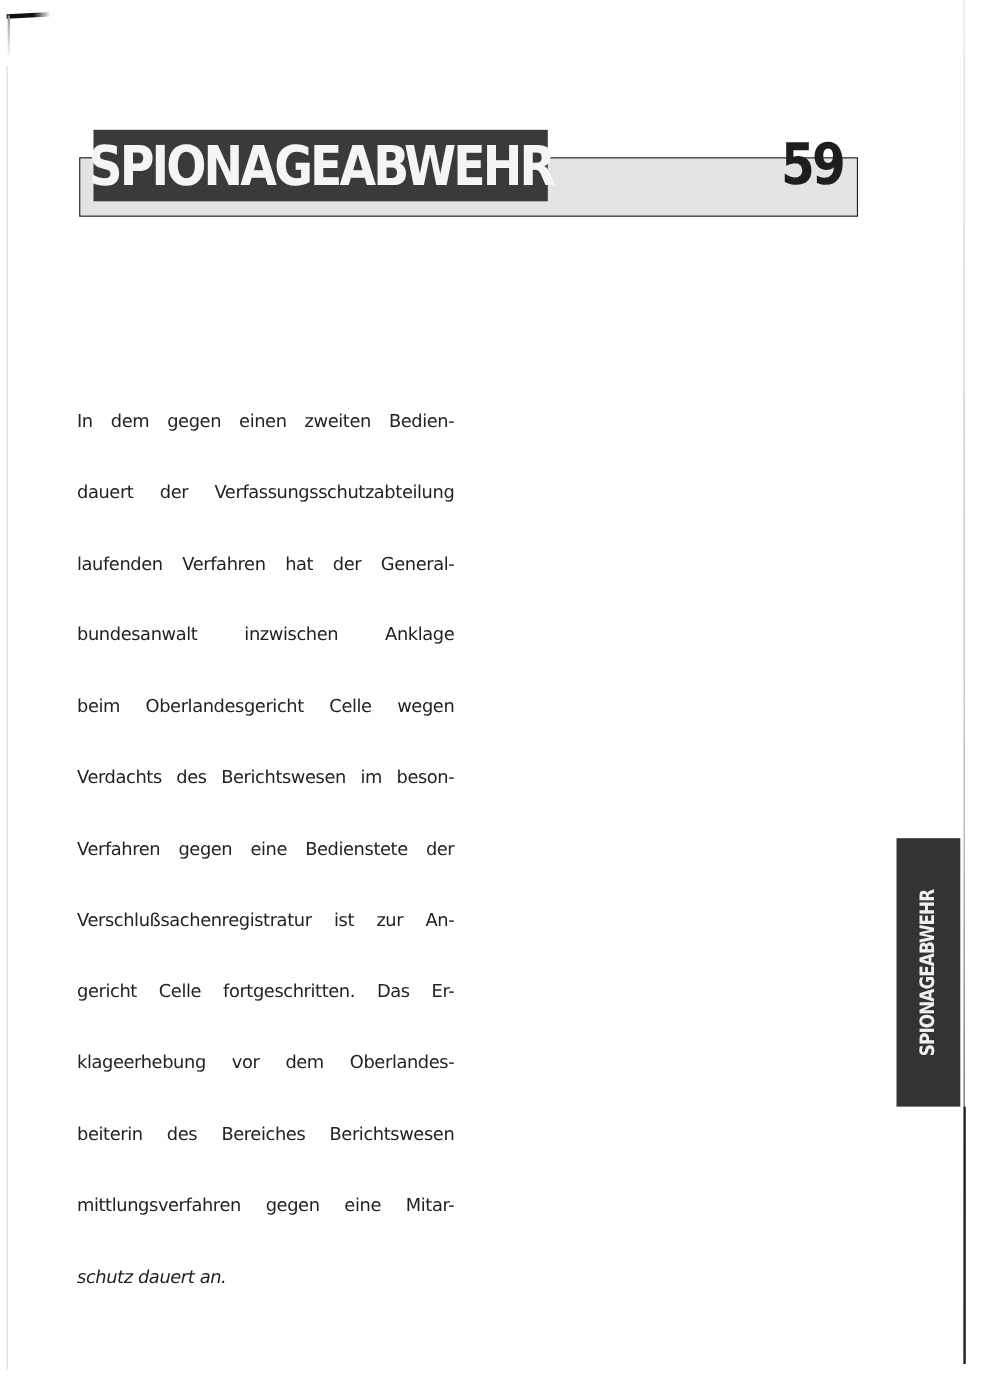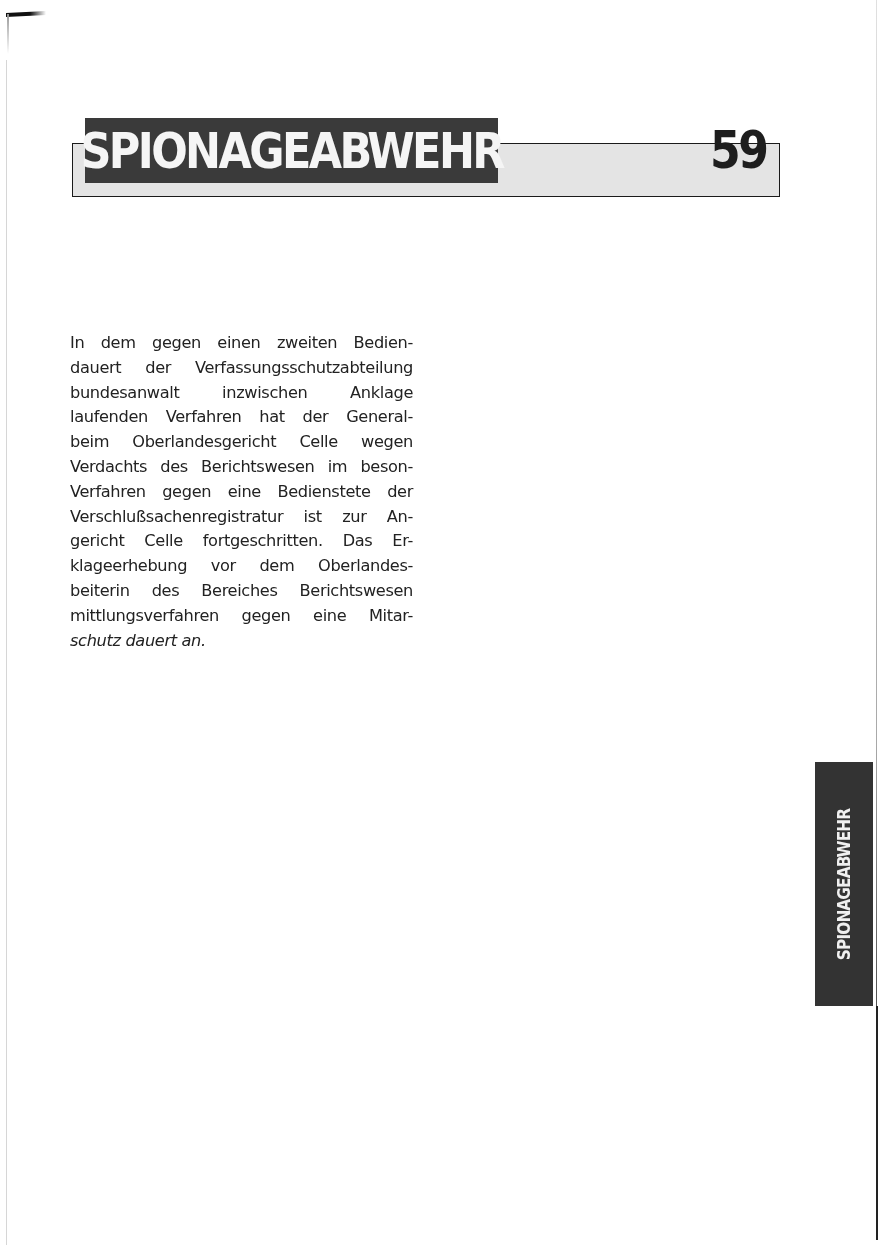--- a/index.html
+++ b/index.html
@@ -51,21 +51,21 @@
       font-size: 52px; color: #1e1e1e; letter-spacing: -3px;
       transform: scaleX(0.85); transform-origin: left; line-height: 1;
     }
     .body-text {
       position: absolute; left: 70px; top: 331px; width: 343px;
       font-family: "DejaVu Sans", sans-serif; font-size: 16.2px;
       line-height: 24.8px; color: #222;
     }
     .body-text .line {
       display: block; white-space: nowrap; text-align: justify;
-      text-align-last: justify; letter-spacing: -0.35px;
+      text-align-last: justify; letter-spacing: -0.35px; margin-top: 40px;
     }
     .body-text .line.last { text-align-last: left; font-style: italic; }
     .side-tab {
       position: absolute; left: 815px; top: 762px; width: 58px; height: 244px;
       background: #333333;
       display: flex; align-items: center; justify-content: center;
     }
     .side-tab-label {
       color: #f0f0f0; font-family: "DejaVu Sans", sans-serif; font-weight: bold;
       font-size: 18px; letter-spacing: -1px; white-space: nowrap;
@@ -83,22 +83,22 @@
 
 <div class="header-band"></div>
 <div class="header-title-block">
   <span class="header-title">SPIONAGEABWEHR</span>
 </div>
 <div class="page-number">59</div>
 
 <div class="body-text">
   <span class="line">In dem gegen einen zweiten Bedien-</span>
   <span class="line">dauert der Verfassungsschutzabteilung</span>
+  <span class="line">laufenden Verfahren hat der General-</span>
   <span class="line">bundesanwalt inzwischen Anklage</span>
-  <span class="line">laufenden Verfahren hat der General-</span>
   <span class="line">beim Oberlandesgericht Celle wegen</span>
   <span class="line">Verdachts des Berichtswesen im beson-</span>
   <span class="line">Verfahren gegen eine Bedienstete der</span>
   <span class="line">Verschlußsachenregistratur ist zur An-</span>
   <span class="line">gericht Celle fortgeschritten. Das Er-</span>
   <span class="line">klageerhebung vor dem Oberlandes-</span>
   <span class="line">beiterin des Bereiches Berichtswesen</span>
   <span class="line">mittlungsverfahren gegen eine Mitar-</span>
   <span class="line last">schutz dauert an.</span>
 </div>

